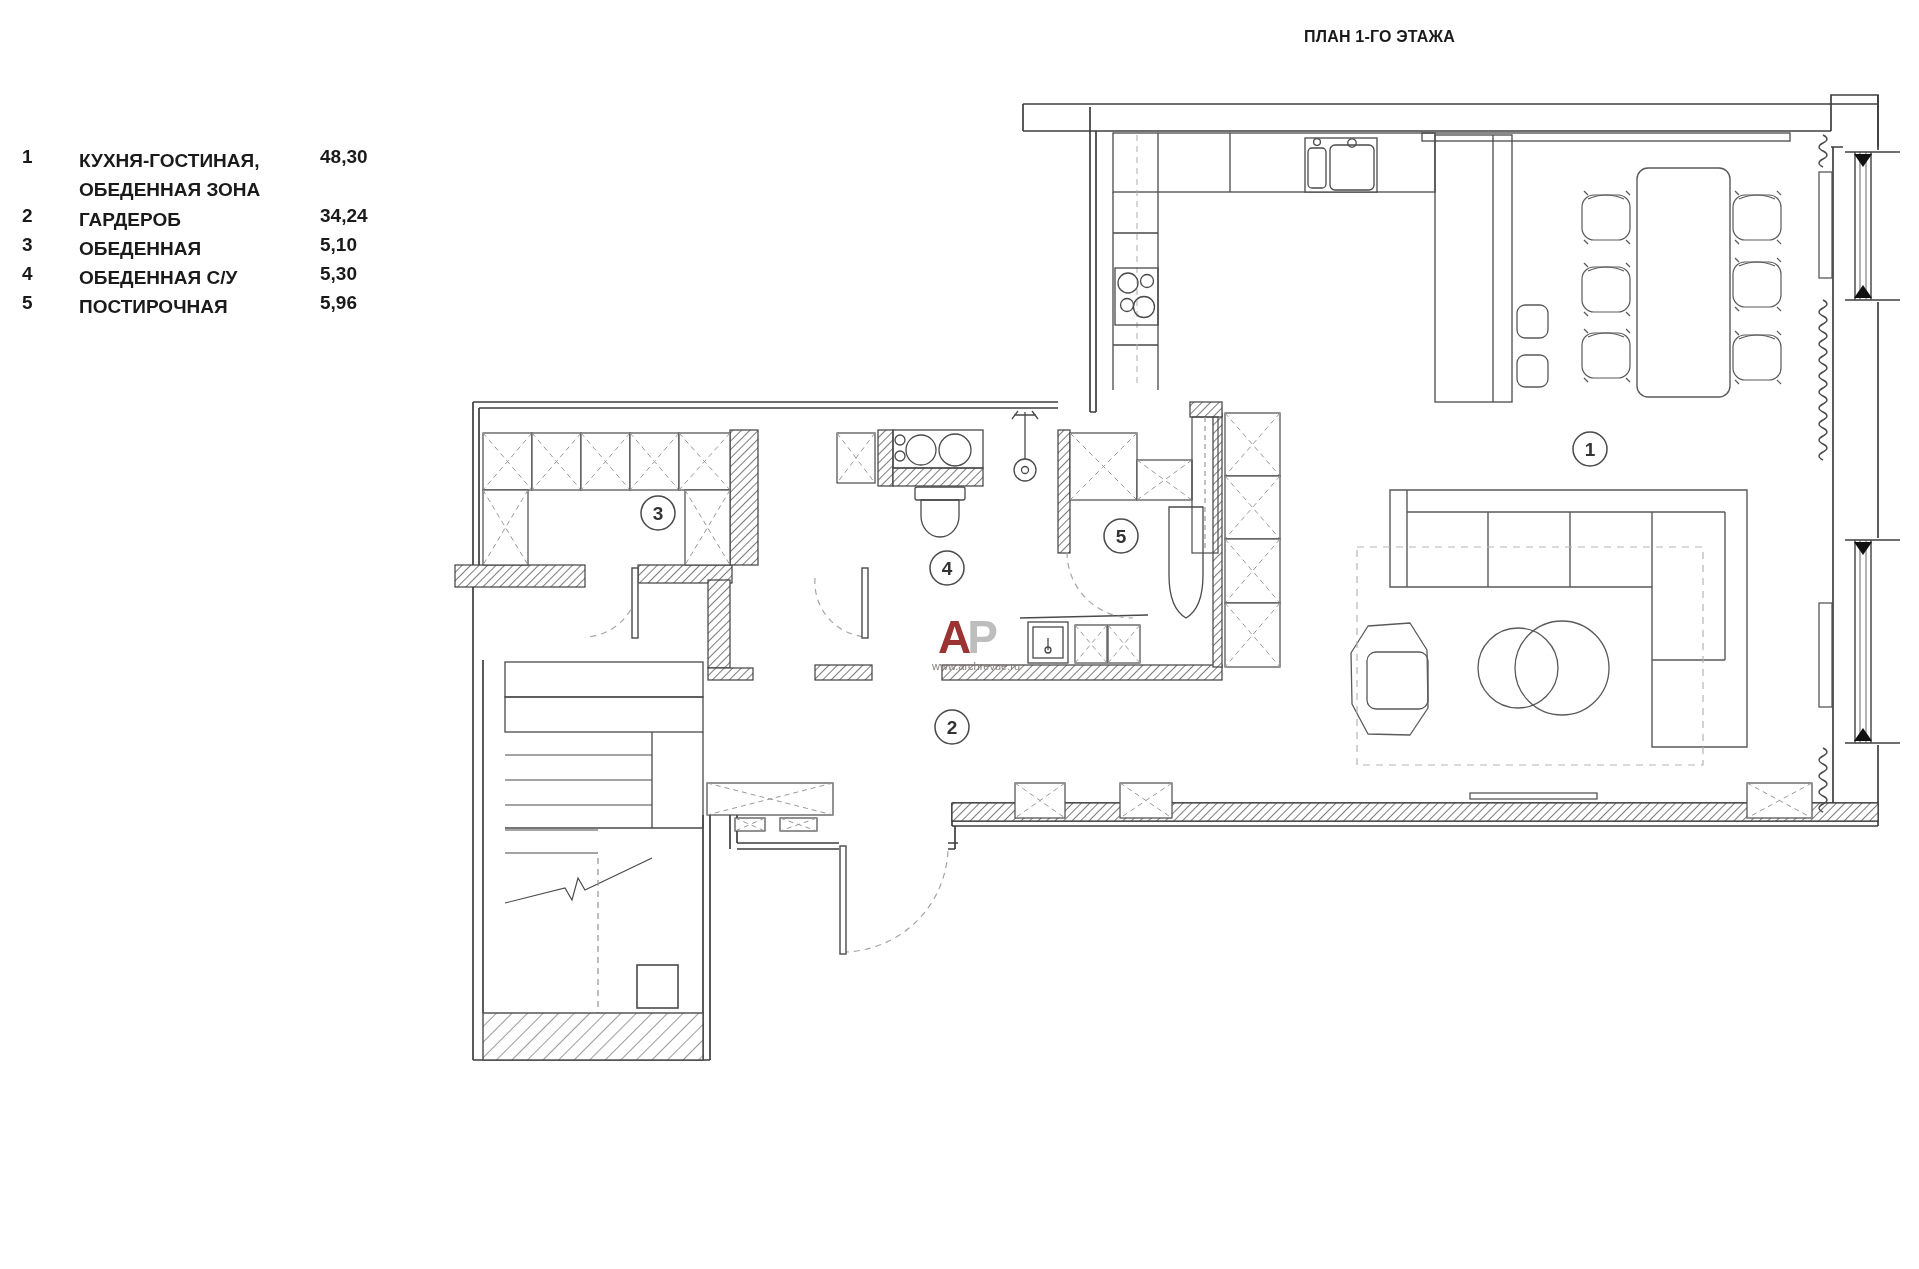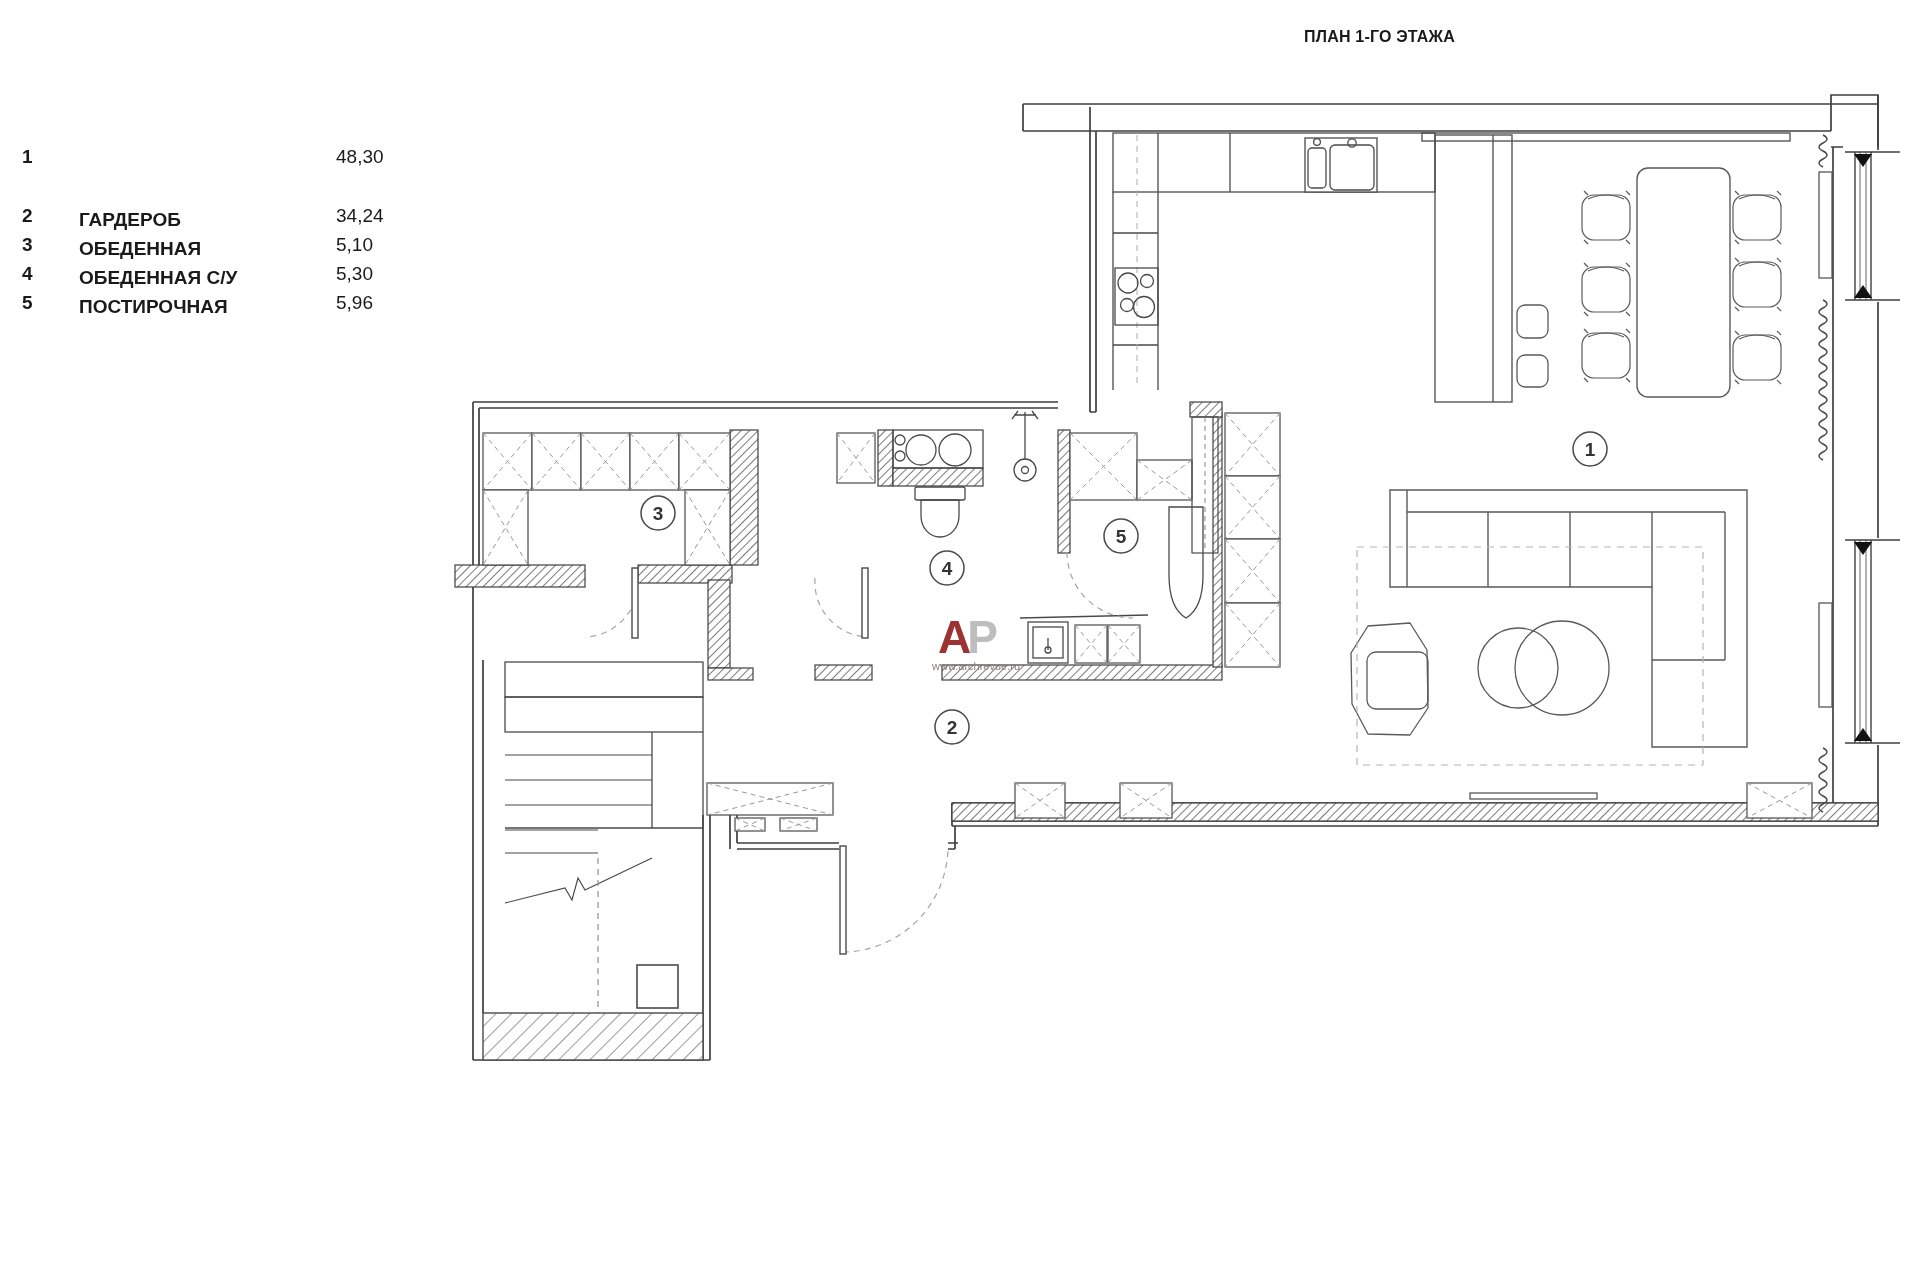--- a/index.html
+++ b/index.html
@@ -9,37 +9,39 @@
     overflow:hidden;
   }
   .page-title{
     position:absolute;left:1304px;top:28px;font-size:16px;font-weight:bold;
     letter-spacing:0.2px;white-space:nowrap;text-align:center;
   }
   .legend{position:absolute;left:0;top:146px;width:400px;}
   .legend-row{position:relative;height:29px;}
   .legend-num{position:absolute;left:22px;top:0;font-size:19px;font-weight:bold;}
   .legend-name{position:absolute;left:79px;top:0;font-size:19px;font-weight:bold;white-space:pre-line;line-height:29px;}
-  .legend-area{position:absolute;left:336px;top:0;font-size:19px;font-weight:normal;}
+  .legend-area{position:absolute;left:320px;top:0;font-size:19px;font-weight:bold;}
   .plan{position:absolute;left:0;top:0;}
   svg text.marker{font-family:"Liberation Sans",sans-serif;font-size:19px;font-weight:bold;fill:#333;}
   .watermark{position:absolute;left:884px;top:614px;width:110px;text-align:right;}
   .wm-letters{font-weight:bold;font-size:46px;line-height:46px;letter-spacing:-4px;}
   .wm-a{color:#9b3332;}
   .wm-p{color:#bdbdbd;}
   .wm-url{font-size:11px;color:#8a7f7c;margin-top:0px;letter-spacing:0px;margin-left:48px;}
 </style>
 </head>
 <body>
 
 <div class="page-title">ПЛАН 1-ГО ЭТАЖА</div>
 
 <div class="legend" id="legend">
     <div class="legend-row" style="height: 59px;">
       <span class="legend-num">1</span>
+      <span class="legend-name">КУХНЯ-ГОСТИНАЯ,
+ОБЕДЕННАЯ ЗОНА</span>
       <span class="legend-area">48,30</span>
     </div>
     <div class="legend-row">
       <span class="legend-num">2</span>
       <span class="legend-name">ГАРДЕРОБ</span>
       <span class="legend-area">34,24</span>
     </div>
     <div class="legend-row">
       <span class="legend-num">3</span>
       <span class="legend-name">ОБЕДЕННАЯ</span>

